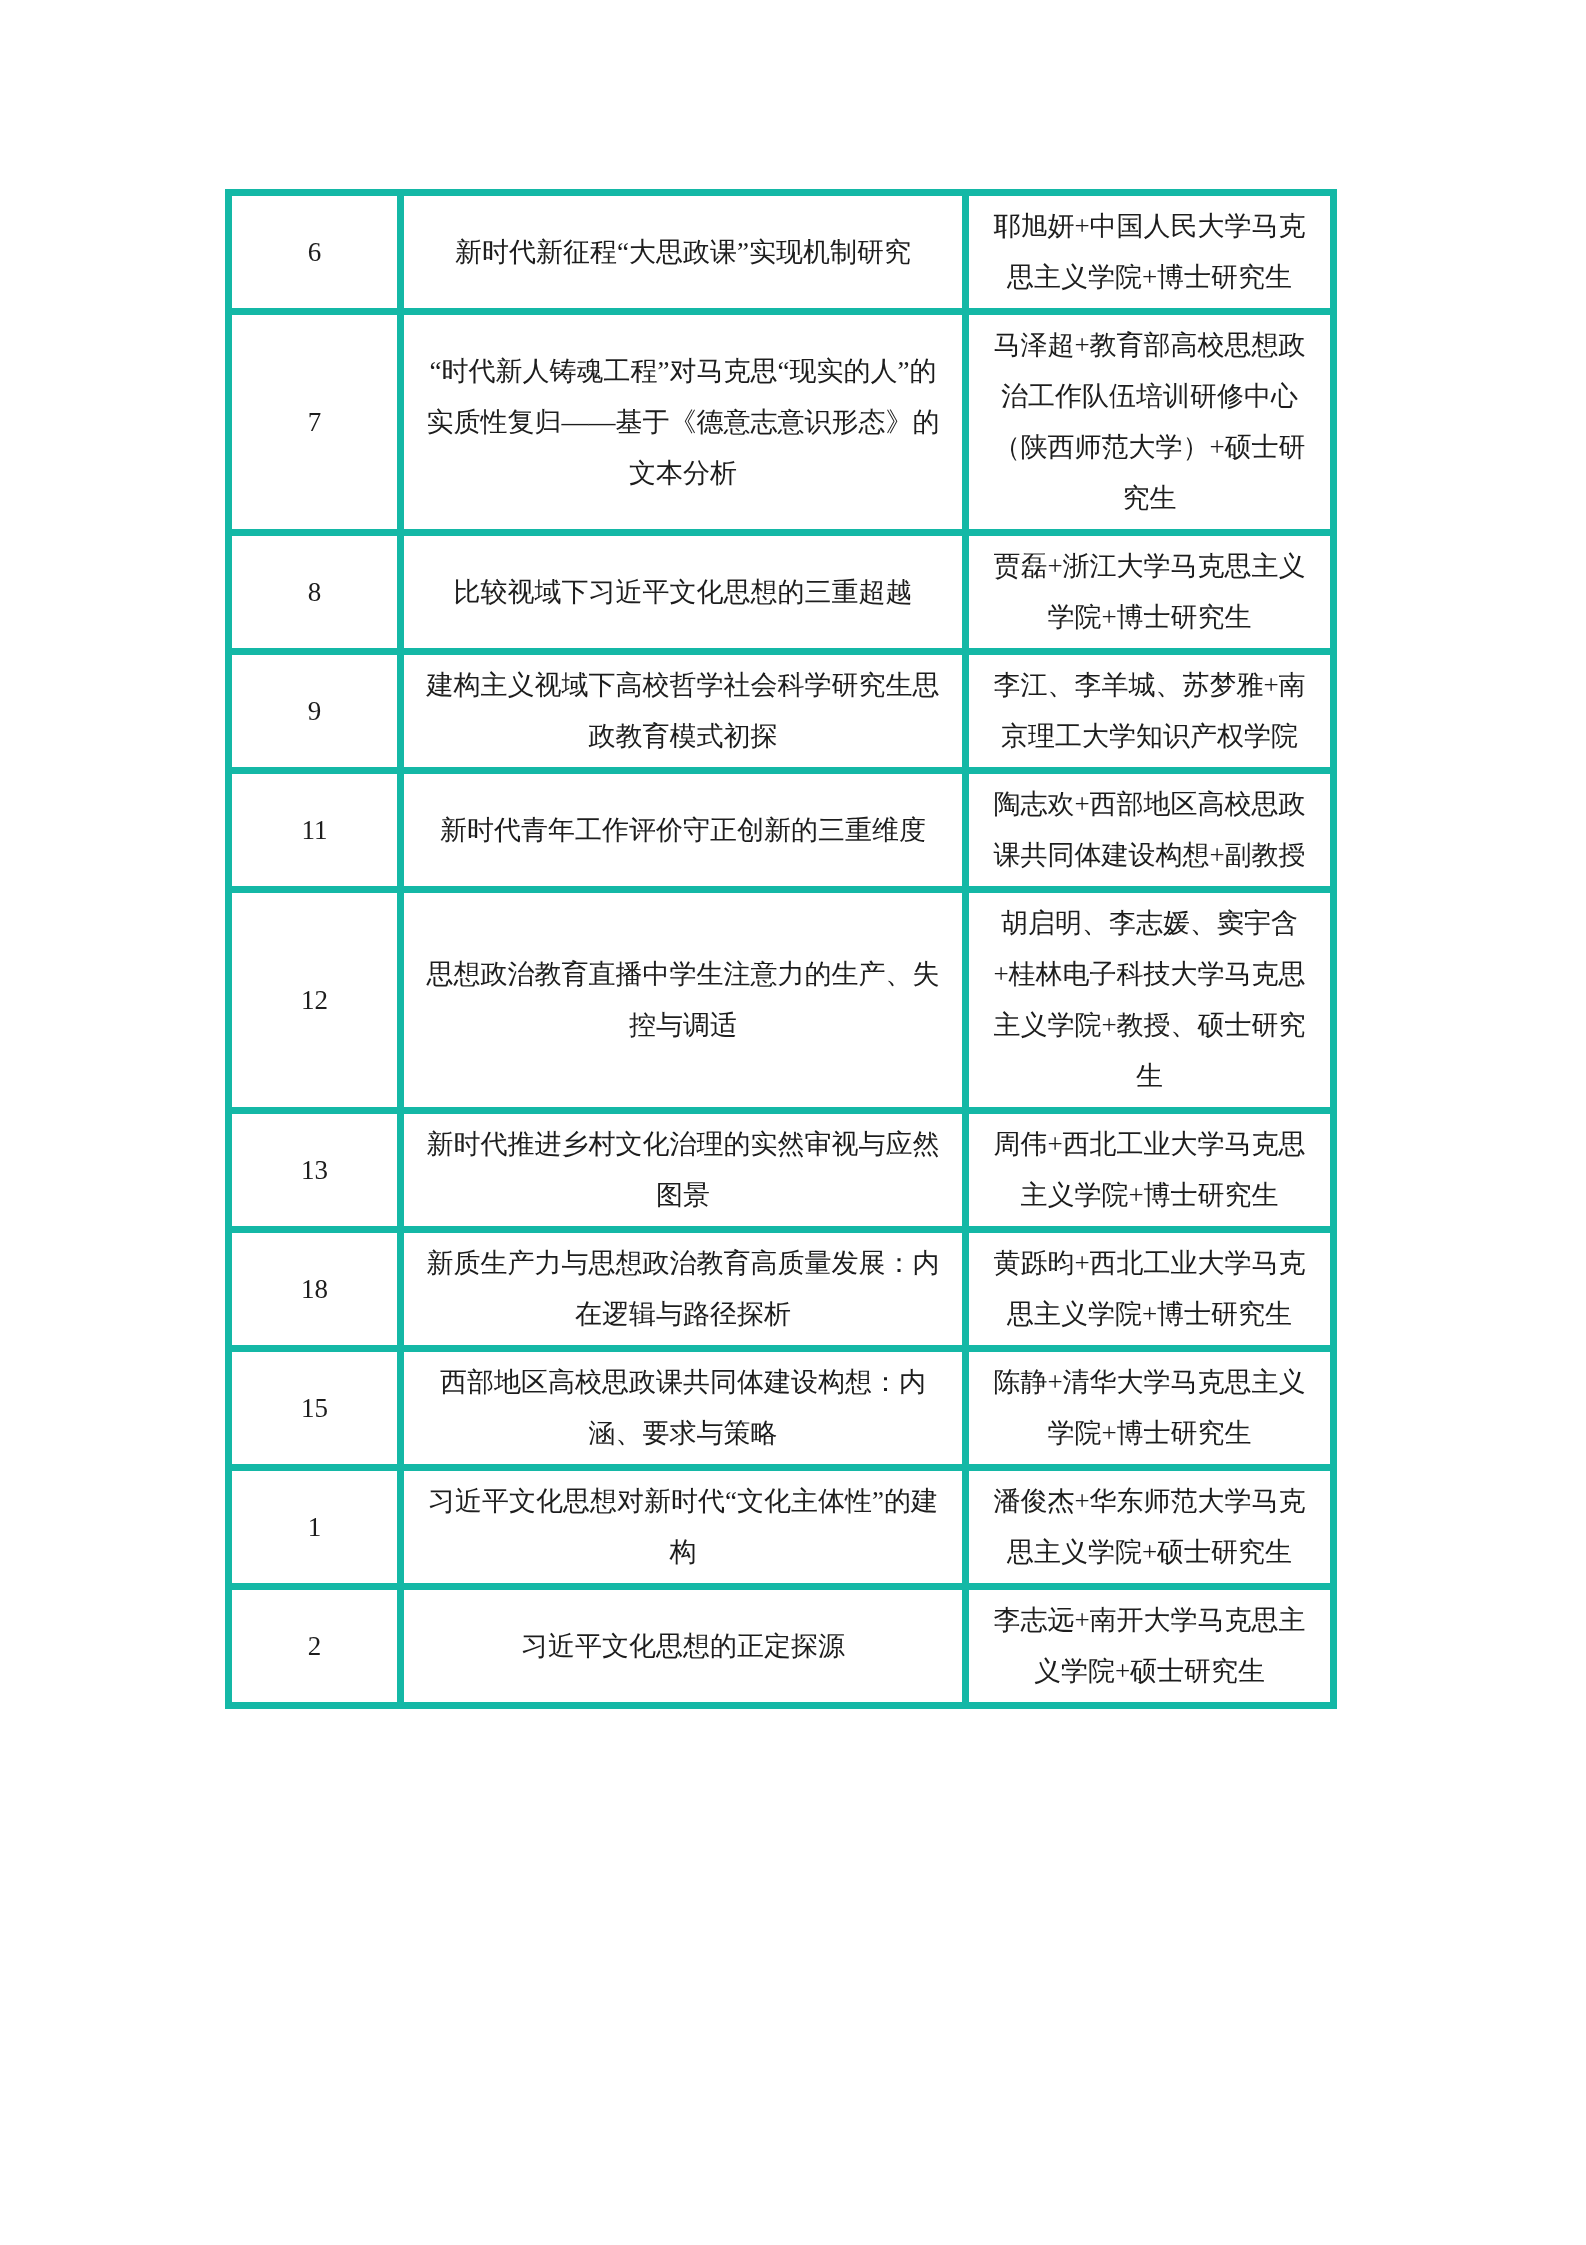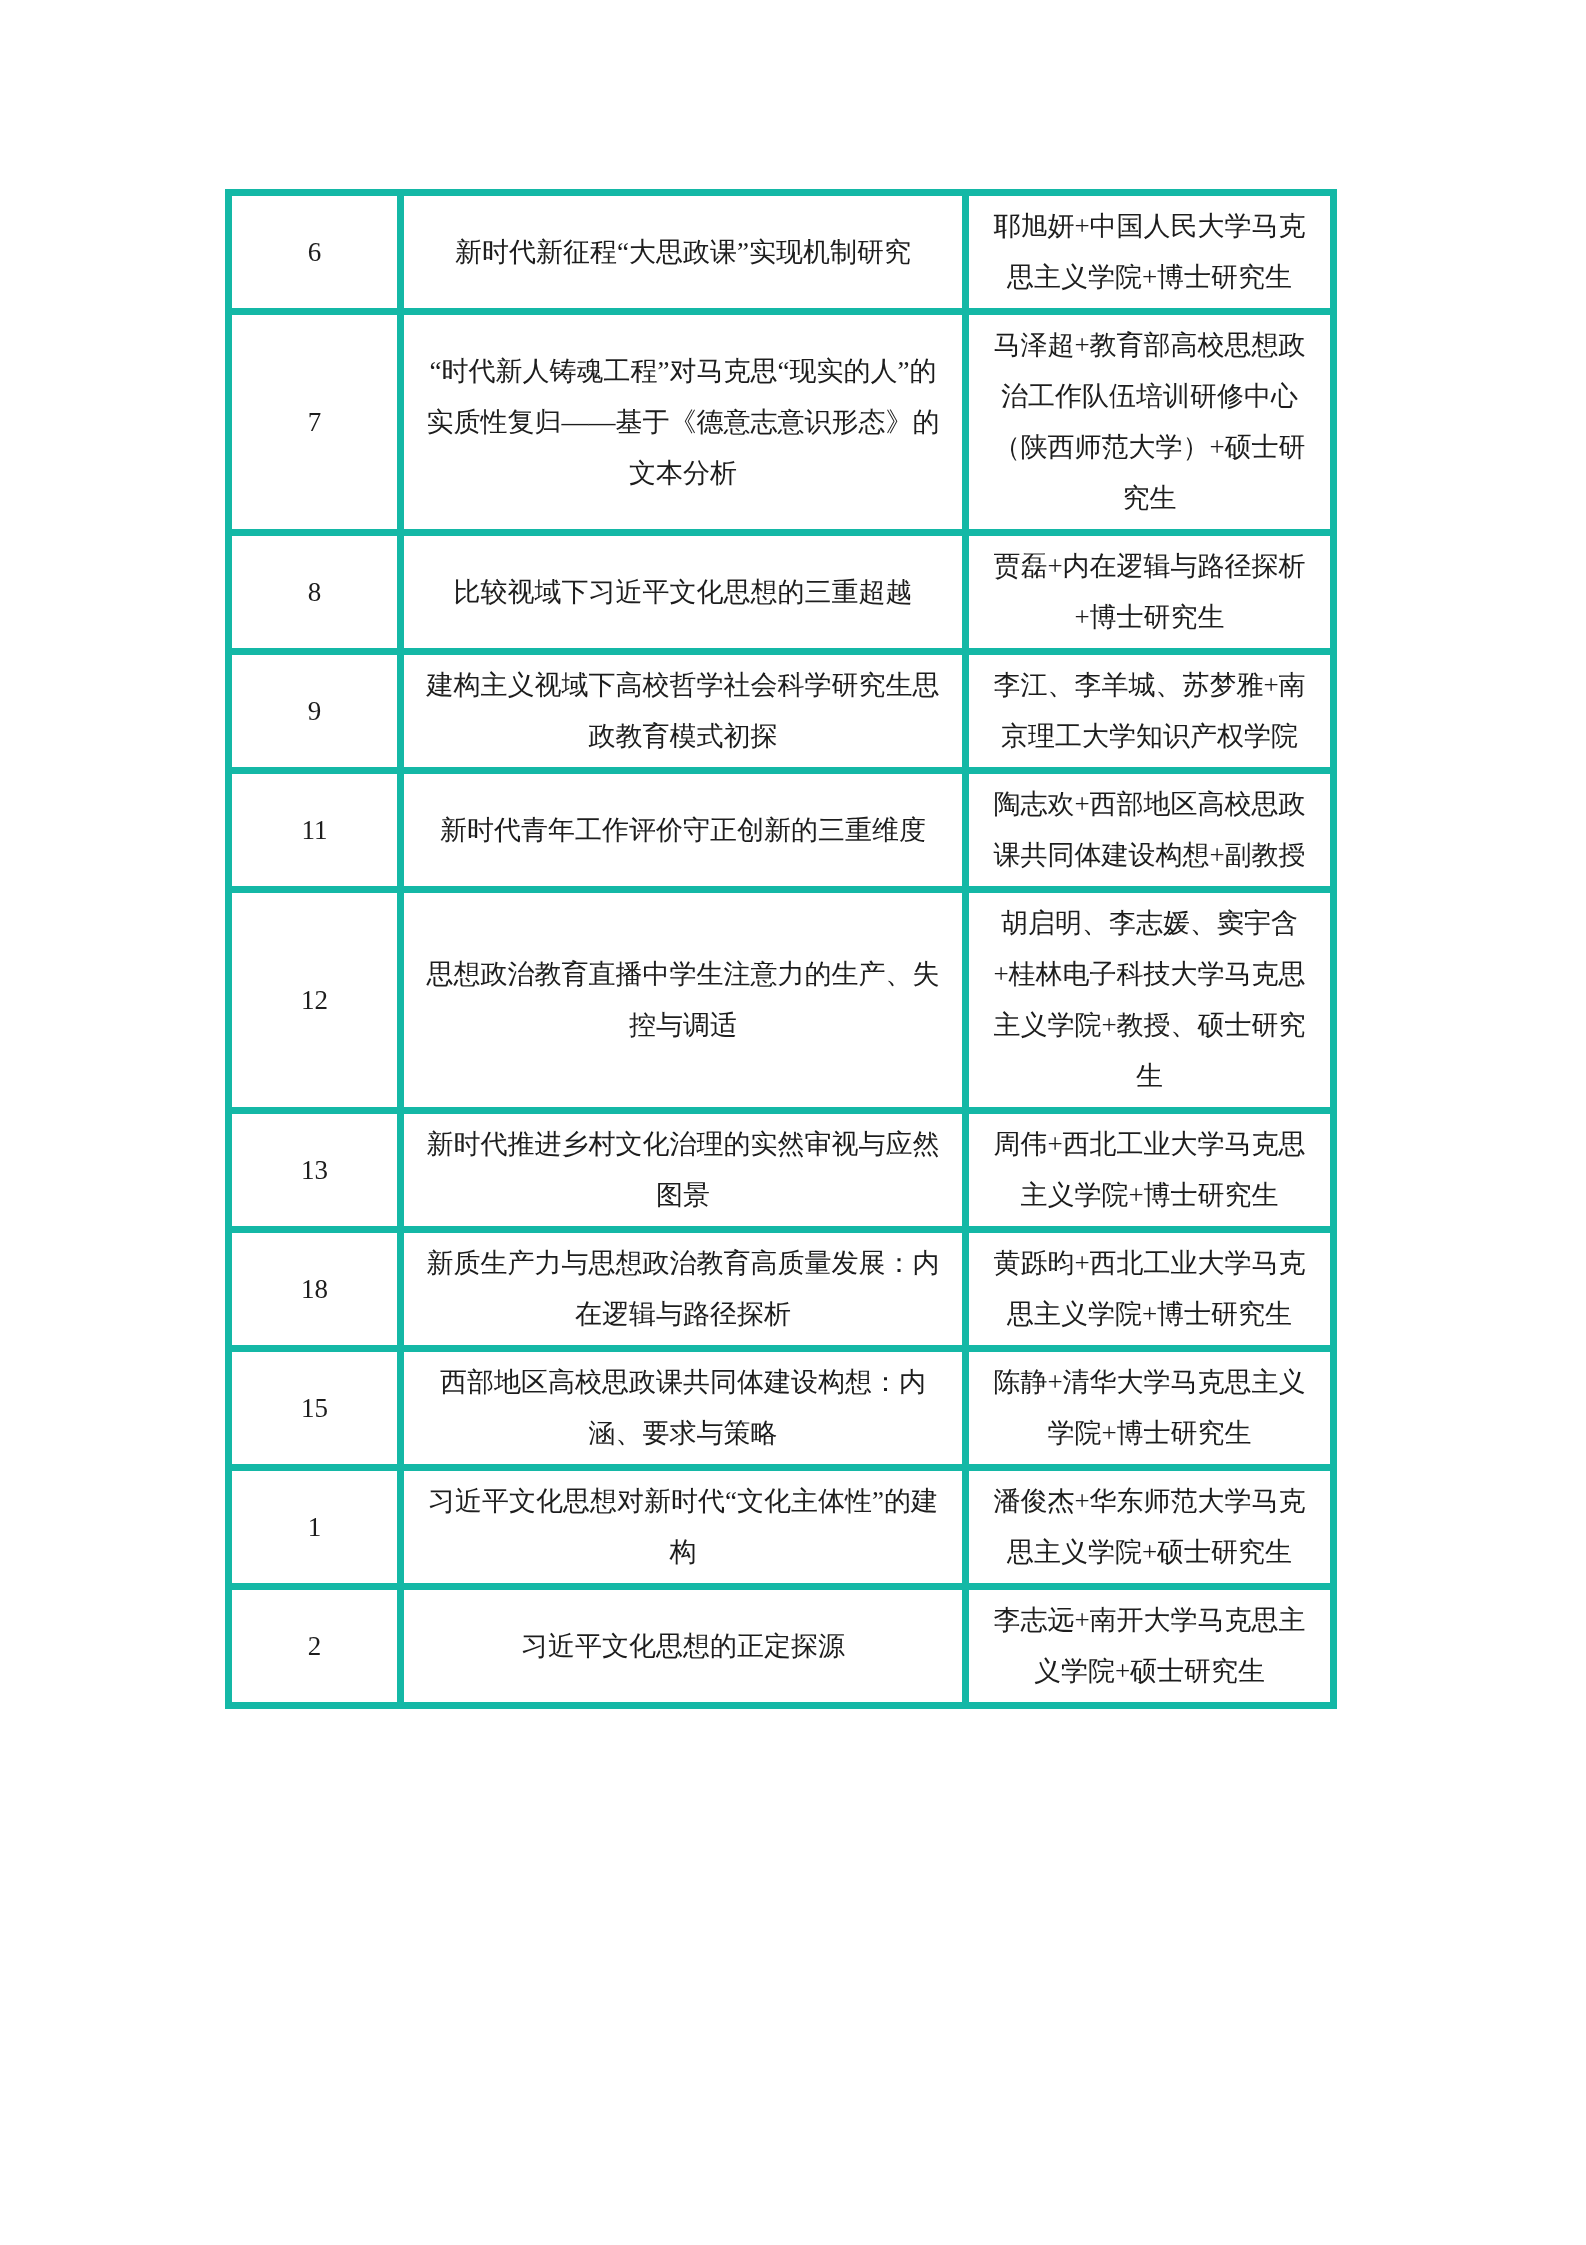--- a/index.html
+++ b/index.html
@@ -73,21 +73,21 @@
           <td class="cell-author">耶旭妍+中国人民大学马克思主义学院+博士研究生</td>
         </tr>
         <tr>
           <td class="cell-no">7</td>
           <td class="cell-title">“时代新人铸魂工程”对马克思“现实的人”的实质性复归——基于《德意志意识形态》的文本分析</td>
           <td class="cell-author">马泽超+教育部高校思想政治工作队伍培训研修中心（陕西师范大学）+硕士研究生</td>
         </tr>
         <tr>
           <td class="cell-no">8</td>
           <td class="cell-title">比较视域下习近平文化思想的三重超越</td>
-          <td class="cell-author">贾磊+内在逻辑与路径探析+博士研究生</td>
+          <td class="cell-author">贾磊+浙江大学马克思主义学院+博士研究生</td>
         </tr>
         <tr>
           <td class="cell-no">9</td>
           <td class="cell-title">建构主义视域下高校哲学社会科学研究生思政教育模式初探</td>
           <td class="cell-author">李江、李羊城、苏梦雅+南京理工大学知识产权学院</td>
         </tr>
         <tr>
           <td class="cell-no">11</td>
           <td class="cell-title">新时代青年工作评价守正创新的三重维度</td>
           <td class="cell-author">陶志欢+西部地区高校思政课共同体建设构想+副教授</td>

